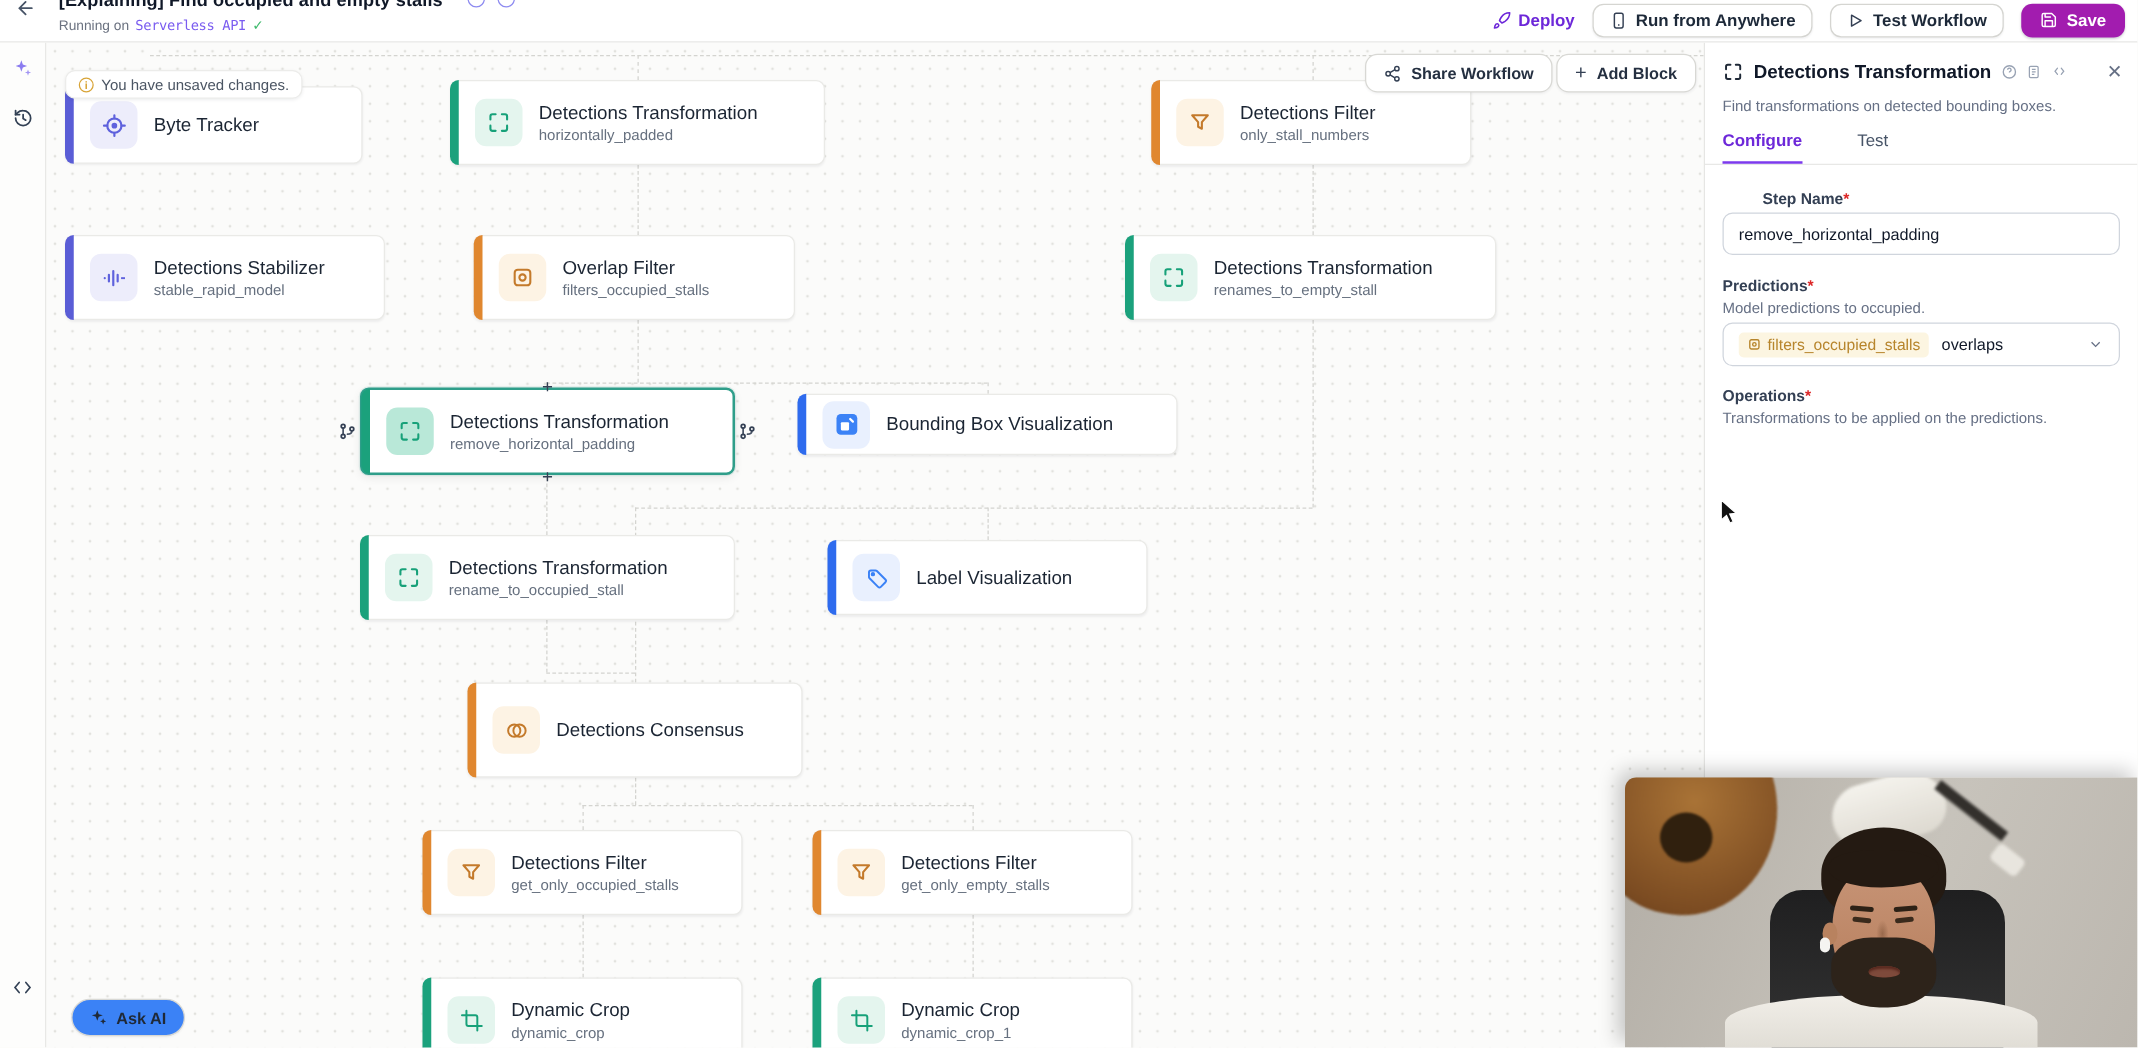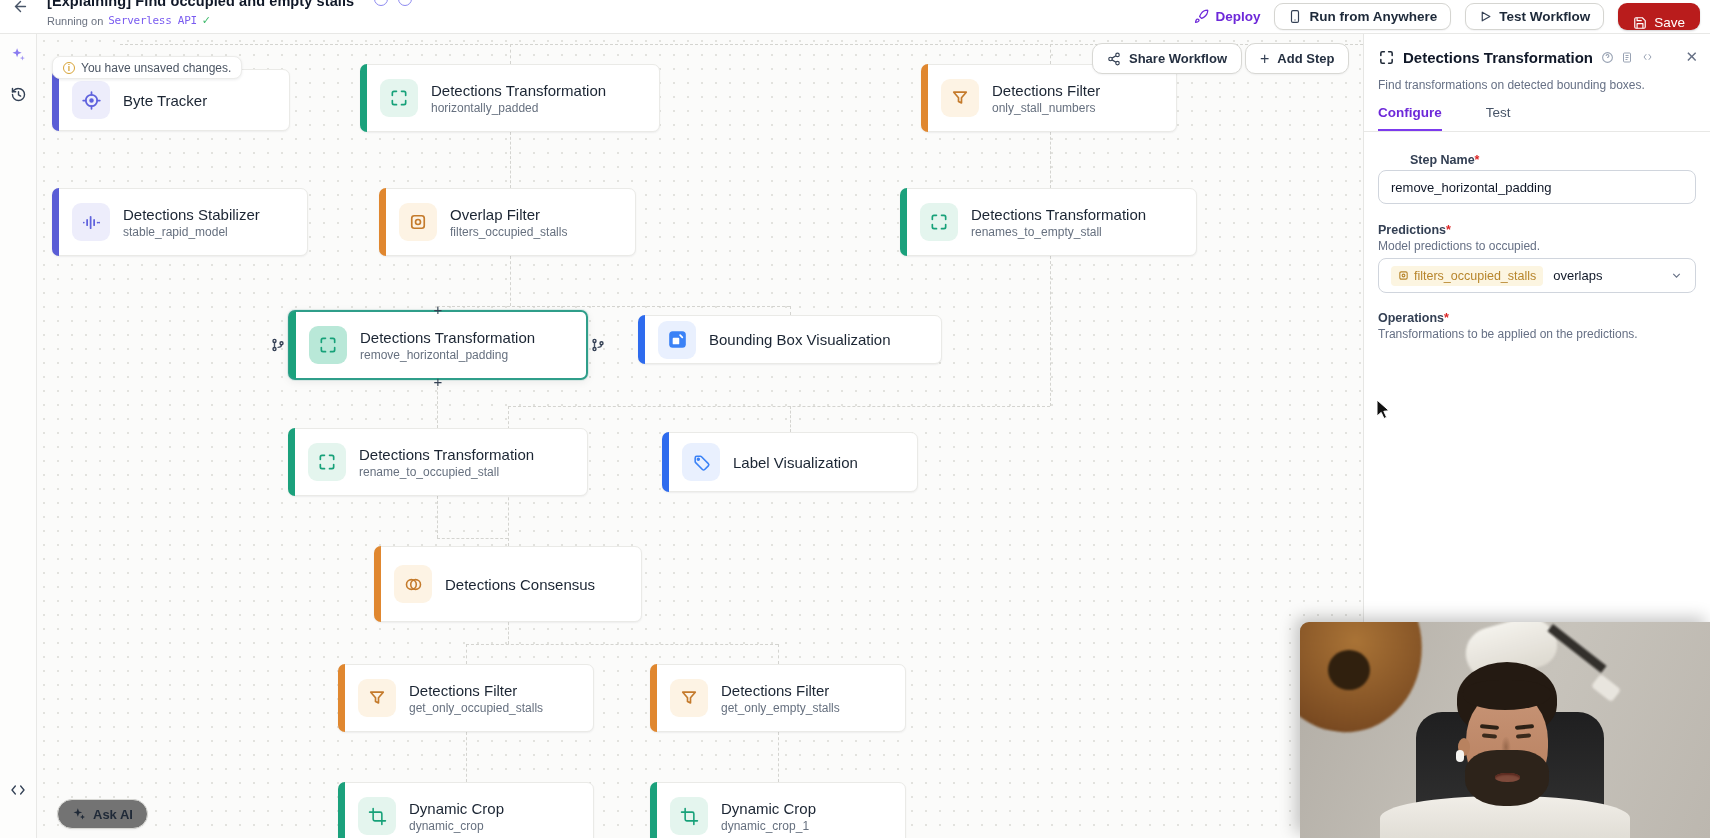--- a/index.html
+++ b/index.html
@@ -15,22 +15,22 @@
   .tb-title-icons { position:absolute; left:374px; top:-8px; display:flex; gap:10px; }
   .tb-title-icons .mini { width:14px; height:14px; border:1.6px solid #8d8af0; border-radius:50%; background:#fff; }
   .tb-sub { position:absolute; left:47px; top:14px; font-size:11px; color:#6b7280; display:flex; gap:5px; align-items:center; }
   .tb-sub .env { font-family:"DejaVu Sans Mono", monospace; font-size:11px; color:#7a5cf0; letter-spacing:-.3px; }
   .tb-sub .check { color:#3fba6c; font-size:11px; }
   .tb-actions { position:absolute; right:10px; top:2px; height:28px; display:flex; align-items:center; gap:14px; }
   .tb-deploy { display:flex; gap:6px; align-items:flex-start; color:#6d28d9; font-size:13.5px; font-weight:600; cursor:pointer; }
   .tb-btn { display:flex; gap:7px; align-items:center; height:27px; padding:0 13px; background:#fff;
             border:1px solid #d5d5d1; border-radius:9px; font-size:13.5px; font-weight:600; color:#1d2939; cursor:pointer;
             box-shadow:0 1px 1.5px rgba(16,24,40,.05); }
-  .tb-save { display:flex; gap:7px; align-items:flex-end; height:27px; padding:0 15px; background:#b91c1c; border-radius:9px;
-             font-size:13.5px; font-weight:400; color:#fff; cursor:pointer; box-shadow:0 1px 2px rgba(16,24,40,.2); }
+  .tb-save { display:flex; gap:7px; align-items:center; height:27px; padding:0 15px; background:#a21caf; border-radius:9px;
+             font-size:13.5px; font-weight:700; color:#fff; cursor:pointer; box-shadow:0 1px 2px rgba(16,24,40,.2); }
 
   
   .rail { position:absolute; left:0; top:34px; width:37px; height:804px; background:#fdfdfc; border-right:1px solid #e8e8e6; z-index:4; }
   .rail .ric { position:absolute; left:10px; cursor:pointer; }
 
   
   .canvas-bg { position:absolute; left:37px; top:34px; right:347px; bottom:0; background:#fbfbfa;
     background-image:radial-gradient(#e2e2de 1px, transparent 1.3px); background-size:14px 14px; z-index:0; }
   .conn { position:absolute; z-index:1; }
   .conn.h { border-top:1.4px dashed #d4d4d0; }
@@ -54,21 +54,21 @@
   .toast { position:absolute; left:52px; top:56px; height:23px; display:flex; align-items:center; gap:6px;
            background:#fff; border:1px solid #ececea; border-radius:8px; padding:0 10px;
            box-shadow:0 1px 3px rgba(16,24,40,.08); font-size:12px; color:#4b5563; z-index:3; }
   .toast .info-dot { width:12px; height:12px; border:1.3px solid #d8a437; border-radius:50%; color:#d8a437;
            font-size:8.5px; display:flex; align-items:center; justify-content:center; font-weight:700; }
 
   .canvas-btn { position:absolute; display:flex; gap:8px; align-items:center; height:31px; padding:0 14px;
            background:#fff; border:1px solid #d8d8d4; border-radius:10px; font-size:13px; font-weight:600;
            color:#253041; z-index:3; cursor:pointer; box-shadow:0 1px 2px rgba(16,24,40,.05); }
   .ask-ai { position:absolute; left:57px; top:799px; height:30px; display:flex; gap:7px; align-items:center;
-           padding:0 14px; background:#737373; border:1px solid #d8d8d4; border-radius:16px; font-size:13px;
+           padding:0 14px; background:#3b82f6; border:1px solid #d8d8d4; border-radius:16px; font-size:13px;
            font-weight:600; color:#1f2937; z-index:3; cursor:pointer; box-shadow:0 1px 2px rgba(16,24,40,.05); }
 
   
   .panel { position:absolute; left:1363px; top:34px; width:347px; height:804px; background:#fff;
            border-left:1px solid #e6e6e4; z-index:4; }
   .p-head { position:absolute; left:14px; top:14px; right:12px; display:flex; align-items:center; gap:8px; }
   .p-title { font-size:15px; font-weight:700; color:#101828; white-space:nowrap; }
   .p-head-icons { display:flex; gap:7px; align-items:center; color:#98a2b3; }
   .p-close { margin-left:auto; color:#667085; font-size:15px; cursor:pointer; }
   .p-desc { position:absolute; left:14px; top:44px; font-size:12px; color:#667085; }
@@ -353,21 +353,21 @@
     <svg width="14" height="14" viewBox="0 0 24 24" fill="none" stroke="#344054" stroke-width="2">
         <circle cx="18" cy="5" r="3"></circle>
         <circle cx="6" cy="12" r="3"></circle>
         <circle cx="18" cy="19" r="3"></circle>
         <path d="M8.6 13.5l6.8 4M15.4 6.5l-6.8 4"></path>
       </svg>
     <span>Share Workflow</span>
   </div>
   <div class="canvas-btn" style="left:1245px; top:43px;">
     <span style="font-size:16px; font-weight:400; color:#344054;">+</span>
-    <span>Add Step</span>
+    <span>Add Block</span>
   </div>
 
   <div class="ask-ai">
     <svg width="14" height="14" viewBox="0 0 24 24" fill="#1f2937">
         <path d="M10 2l2 5.5L17.5 9 12 11 10 16.5 8 11 2.5 9 8 7.5z"></path>
         <path d="M18 13l1.2 3 3 1.2-3 1.2L18 21.5l-1.2-3.1-3-1.2 3-1.2z"></path>
       </svg>
     <span>Ask AI</span>
   </div>
 

